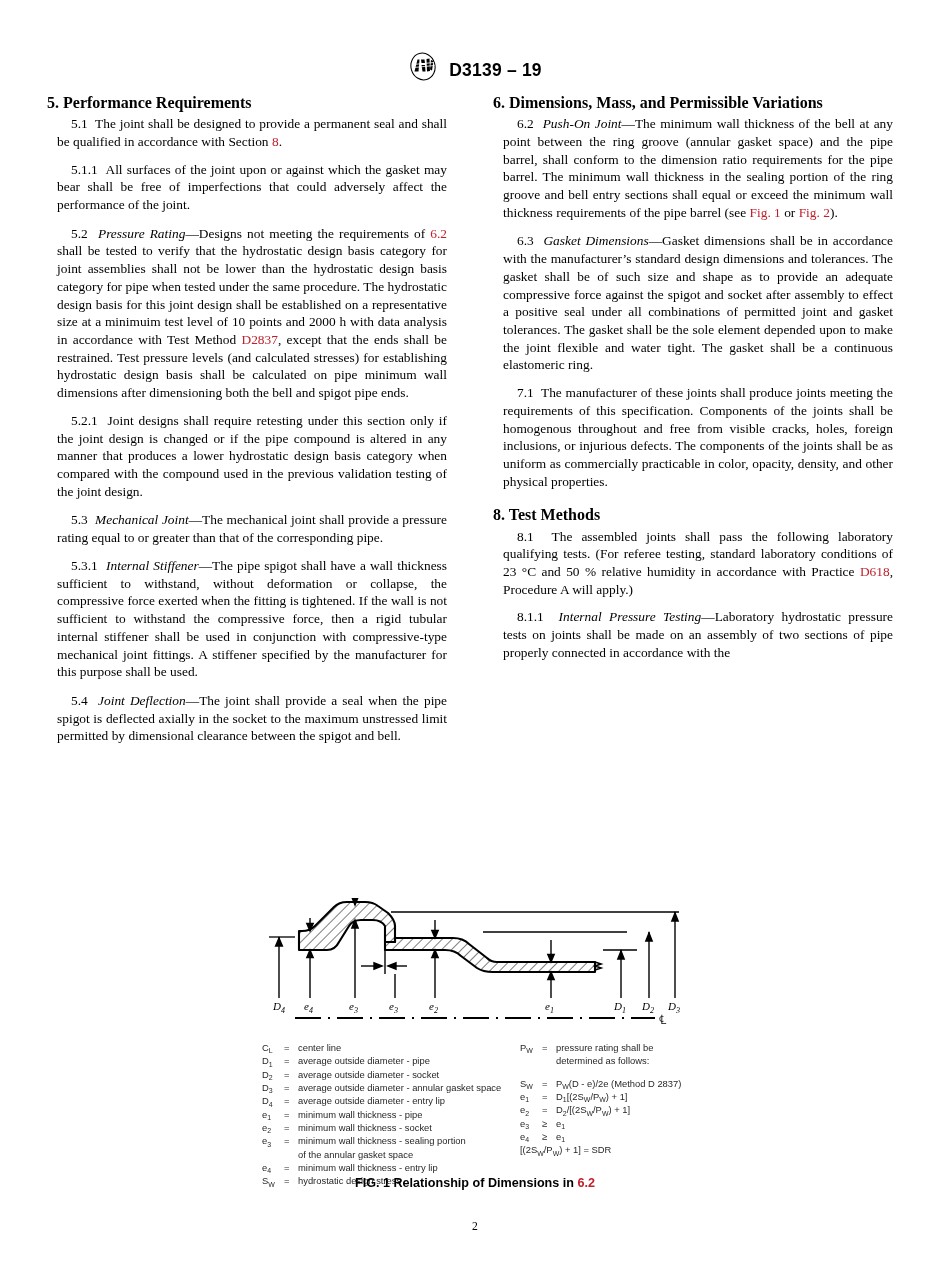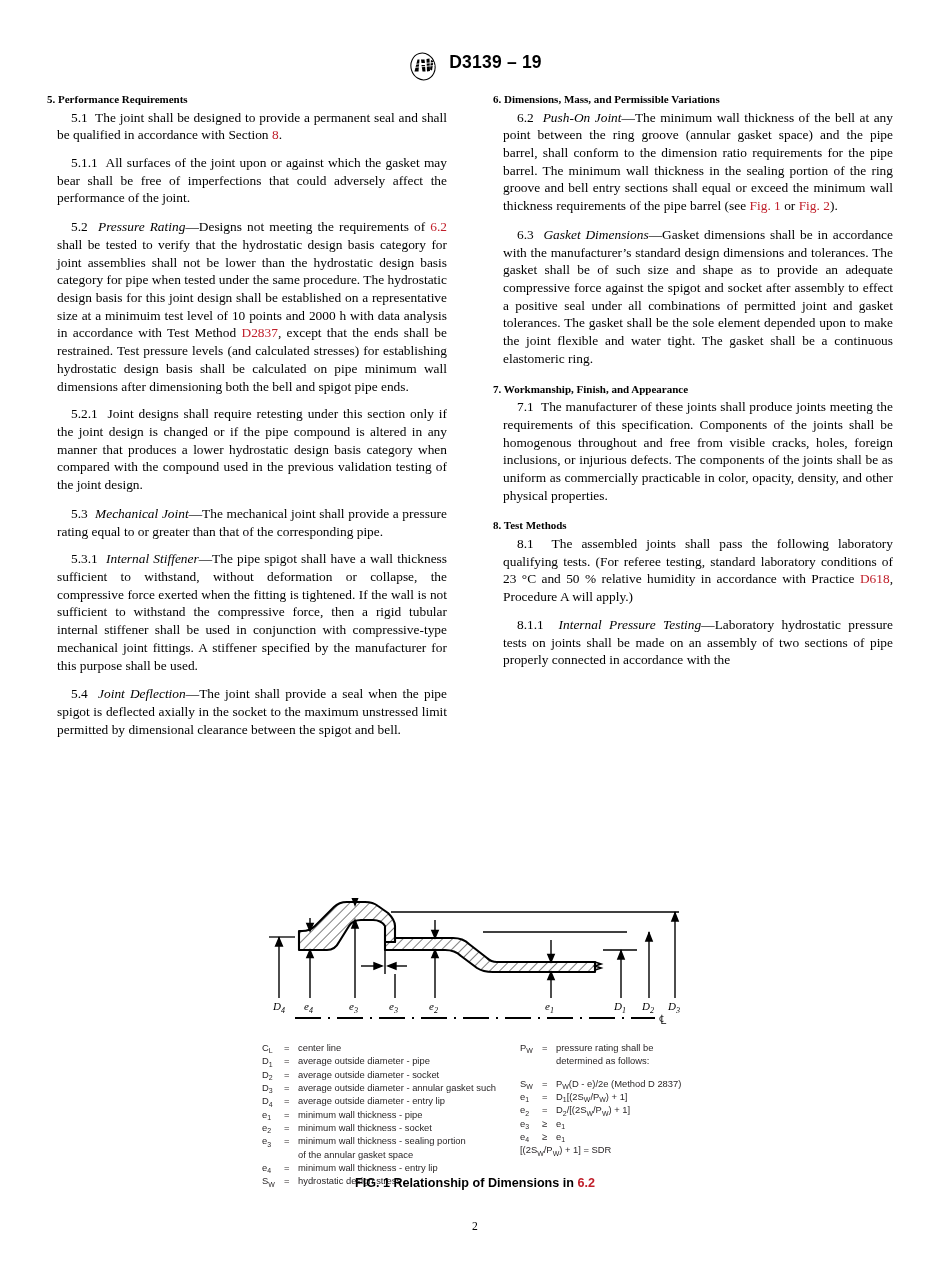--- a/index.html
+++ b/index.html
@@ -16,21 +16,21 @@
     overflow: hidden;
   }
 
   
   .header {
     position: absolute;
     top: 52px;
     left: 0;
     width: 950px;
     display: flex;
-    align-items: flex-start;
+    align-items: flex-end;
     justify-content: center;
     gap: 11px;
   }
   .astm-logo {
     width: 30px;
     height: 29px;
     flex: none;
   }
   .doc-title {
     font-family: "Liberation Sans", sans-serif;
@@ -49,21 +49,21 @@
     display: flex;
     gap: 36px;
   }
   .col {
     width: 410px;
   }
 
   h2.section-head {
     font-family: "Liberation Serif", serif;
     font-weight: bold;
-    font-size: 11px;
+    font-size: 16px;
     margin: 0 0 2px 0;
     line-height: 1.32;
   }
   .col > h2.section-head + p { margin-top: 0; }
   .spaced-head { margin-top: 14px !important; }
 
   p.para {
     margin: 10px;
     font-size: 13.4px;
     line-height: 1.322;
@@ -204,21 +204,20 @@
 
   <div class="col">
 
     <h2 class="section-head">6.  Dimensions, Mass, and Permissible Variations</h2>
 
 
     <p class="para gap-before"><span>6.2</span>&nbsp; <span class="it">Push-On Joint</span><span>—The minimum wall thickness of the bell at any point between the ring groove (annular gasket space) and the pipe barrel, shall conform to the dimension ratio requirements for the pipe barrel. The minimum wall thickness in the sealing portion of the ring groove and bell entry sections shall equal or exceed the minimum wall thickness requirements of the pipe barrel (see </span><span class="ref">Fig. 1</span><span> or </span><span class="ref">Fig. 2</span><span>).</span></p>
 
     <p class="para gap-before"><span>6.3</span>&nbsp; <span class="it">Gasket Dimensions</span><span>—Gasket dimensions shall be in accordance with the manufacturer’s standard design dimensions and tolerances. The gasket shall be of such size and shape as to provide an adequate compressive force against the spigot and socket after assembly to effect a positive seal under all combinations of permitted joint and gasket tolerances. The gasket shall be the sole element depended upon to make the joint flexible and water tight. The gasket shall be a continuous elastomeric ring.</span></p>
 
-    <h2 class="section-head spaced-head">7.  Workmanship, Finish, and Appearance</h2>
 
     <p class="para"><span>7.1</span>&nbsp; <span>The manufacturer of these joints shall produce joints meeting the requirements of this specification. Components of the joints shall be homogenous throughout and free from visible cracks, holes, foreign inclusions, or injurious defects. The components of the joints shall be as uniform as commercially practicable in color, opacity, density, and other physical properties.</span></p>
 
     <h2 class="section-head spaced-head">8.  Test Methods</h2>
 
     <p class="para"><span>8.1</span>&nbsp; <span>The assembled joints shall pass the following laboratory qualifying tests. (For referee testing, standard laboratory conditions of 23 °C and 50 % relative humidity in accordance with Practice </span><span class="ref">D618</span><span>, Procedure A will apply.)</span></p>
 
     <p class="para"><span>8.1.1</span>&nbsp; <span class="it">Internal Pressure Testing</span><span>—Laboratory hydrostatic pressure tests on joints shall be made on an assembly of two sections of pipe properly connected in accordance with the</span></p>
 
   </div>
@@ -344,21 +343,21 @@
         <span class="leg-def">average outside diameter - pipe</span>
       </div>
     <div class="leg-line">
         <span class="leg-sym">D<sub>2</sub></span>
         <span class="leg-eq">=</span>
         <span class="leg-def">average outside diameter - socket</span>
       </div>
     <div class="leg-line">
         <span class="leg-sym">D<sub>3</sub></span>
         <span class="leg-eq">=</span>
-        <span class="leg-def">average outside diameter - annular gasket such</span>
+        <span class="leg-def">average outside diameter - annular gasket space</span>
       </div>
     <div class="leg-line">
         <span class="leg-sym">D<sub>4</sub></span>
         <span class="leg-eq">=</span>
         <span class="leg-def">average outside diameter - entry lip</span>
       </div>
     <div class="leg-line">
         <span class="leg-sym">e<sub>1</sub></span>
         <span class="leg-eq">=</span>
         <span class="leg-def">minimum wall thickness - pipe</span>

